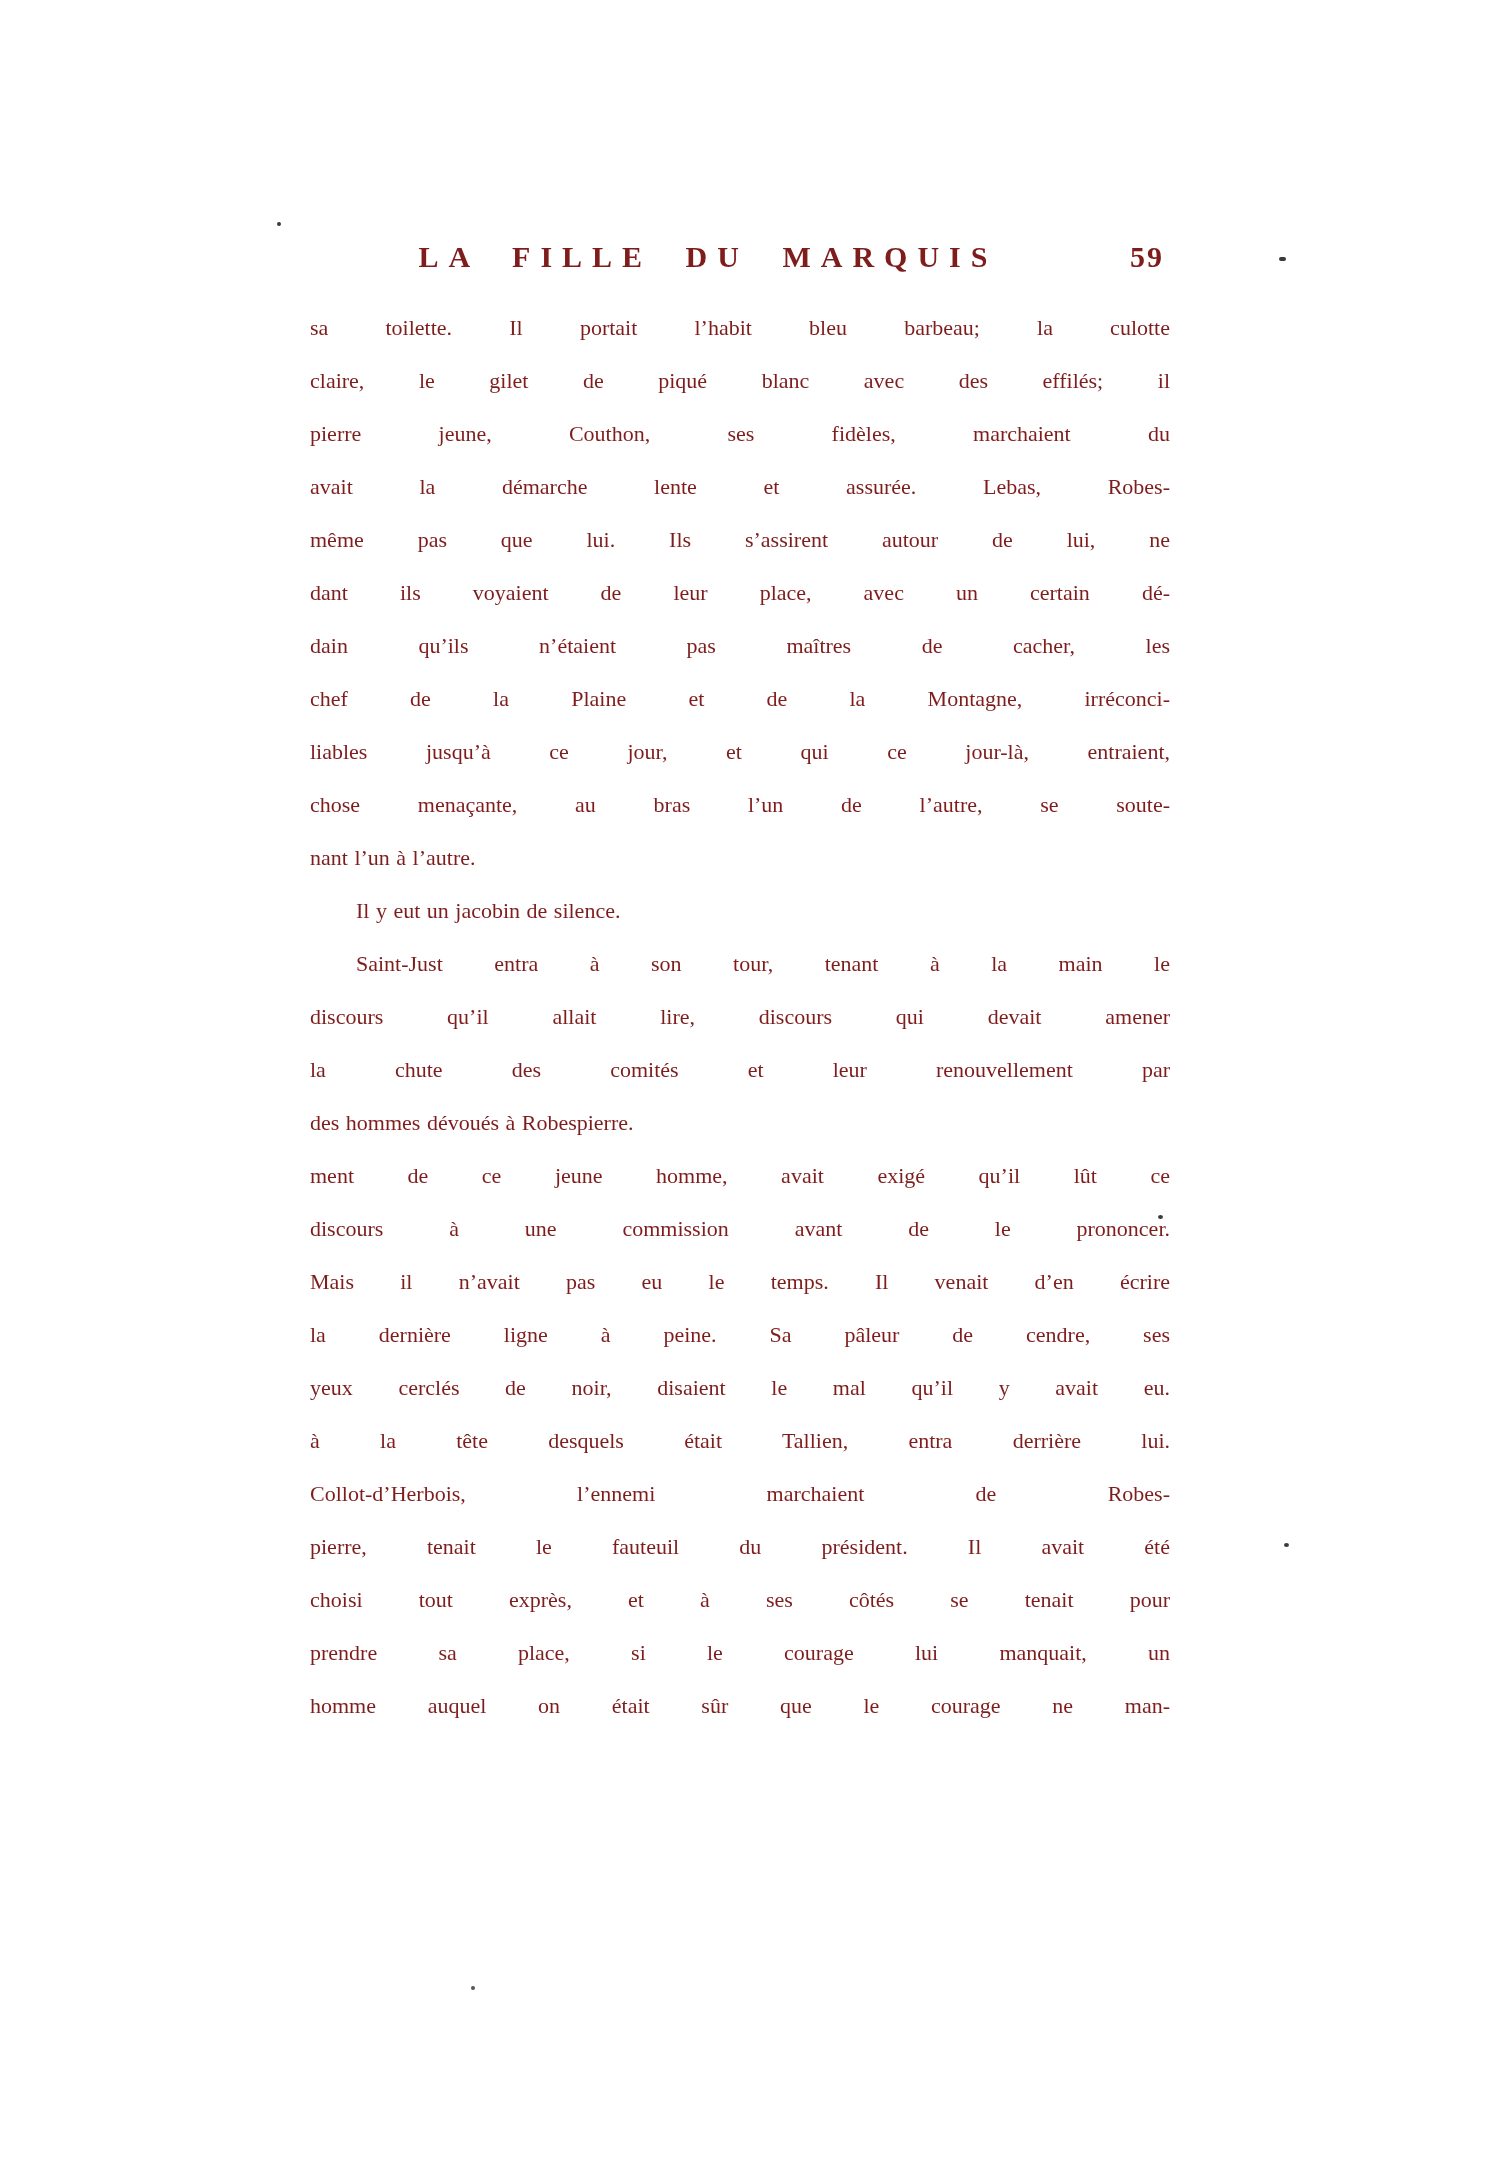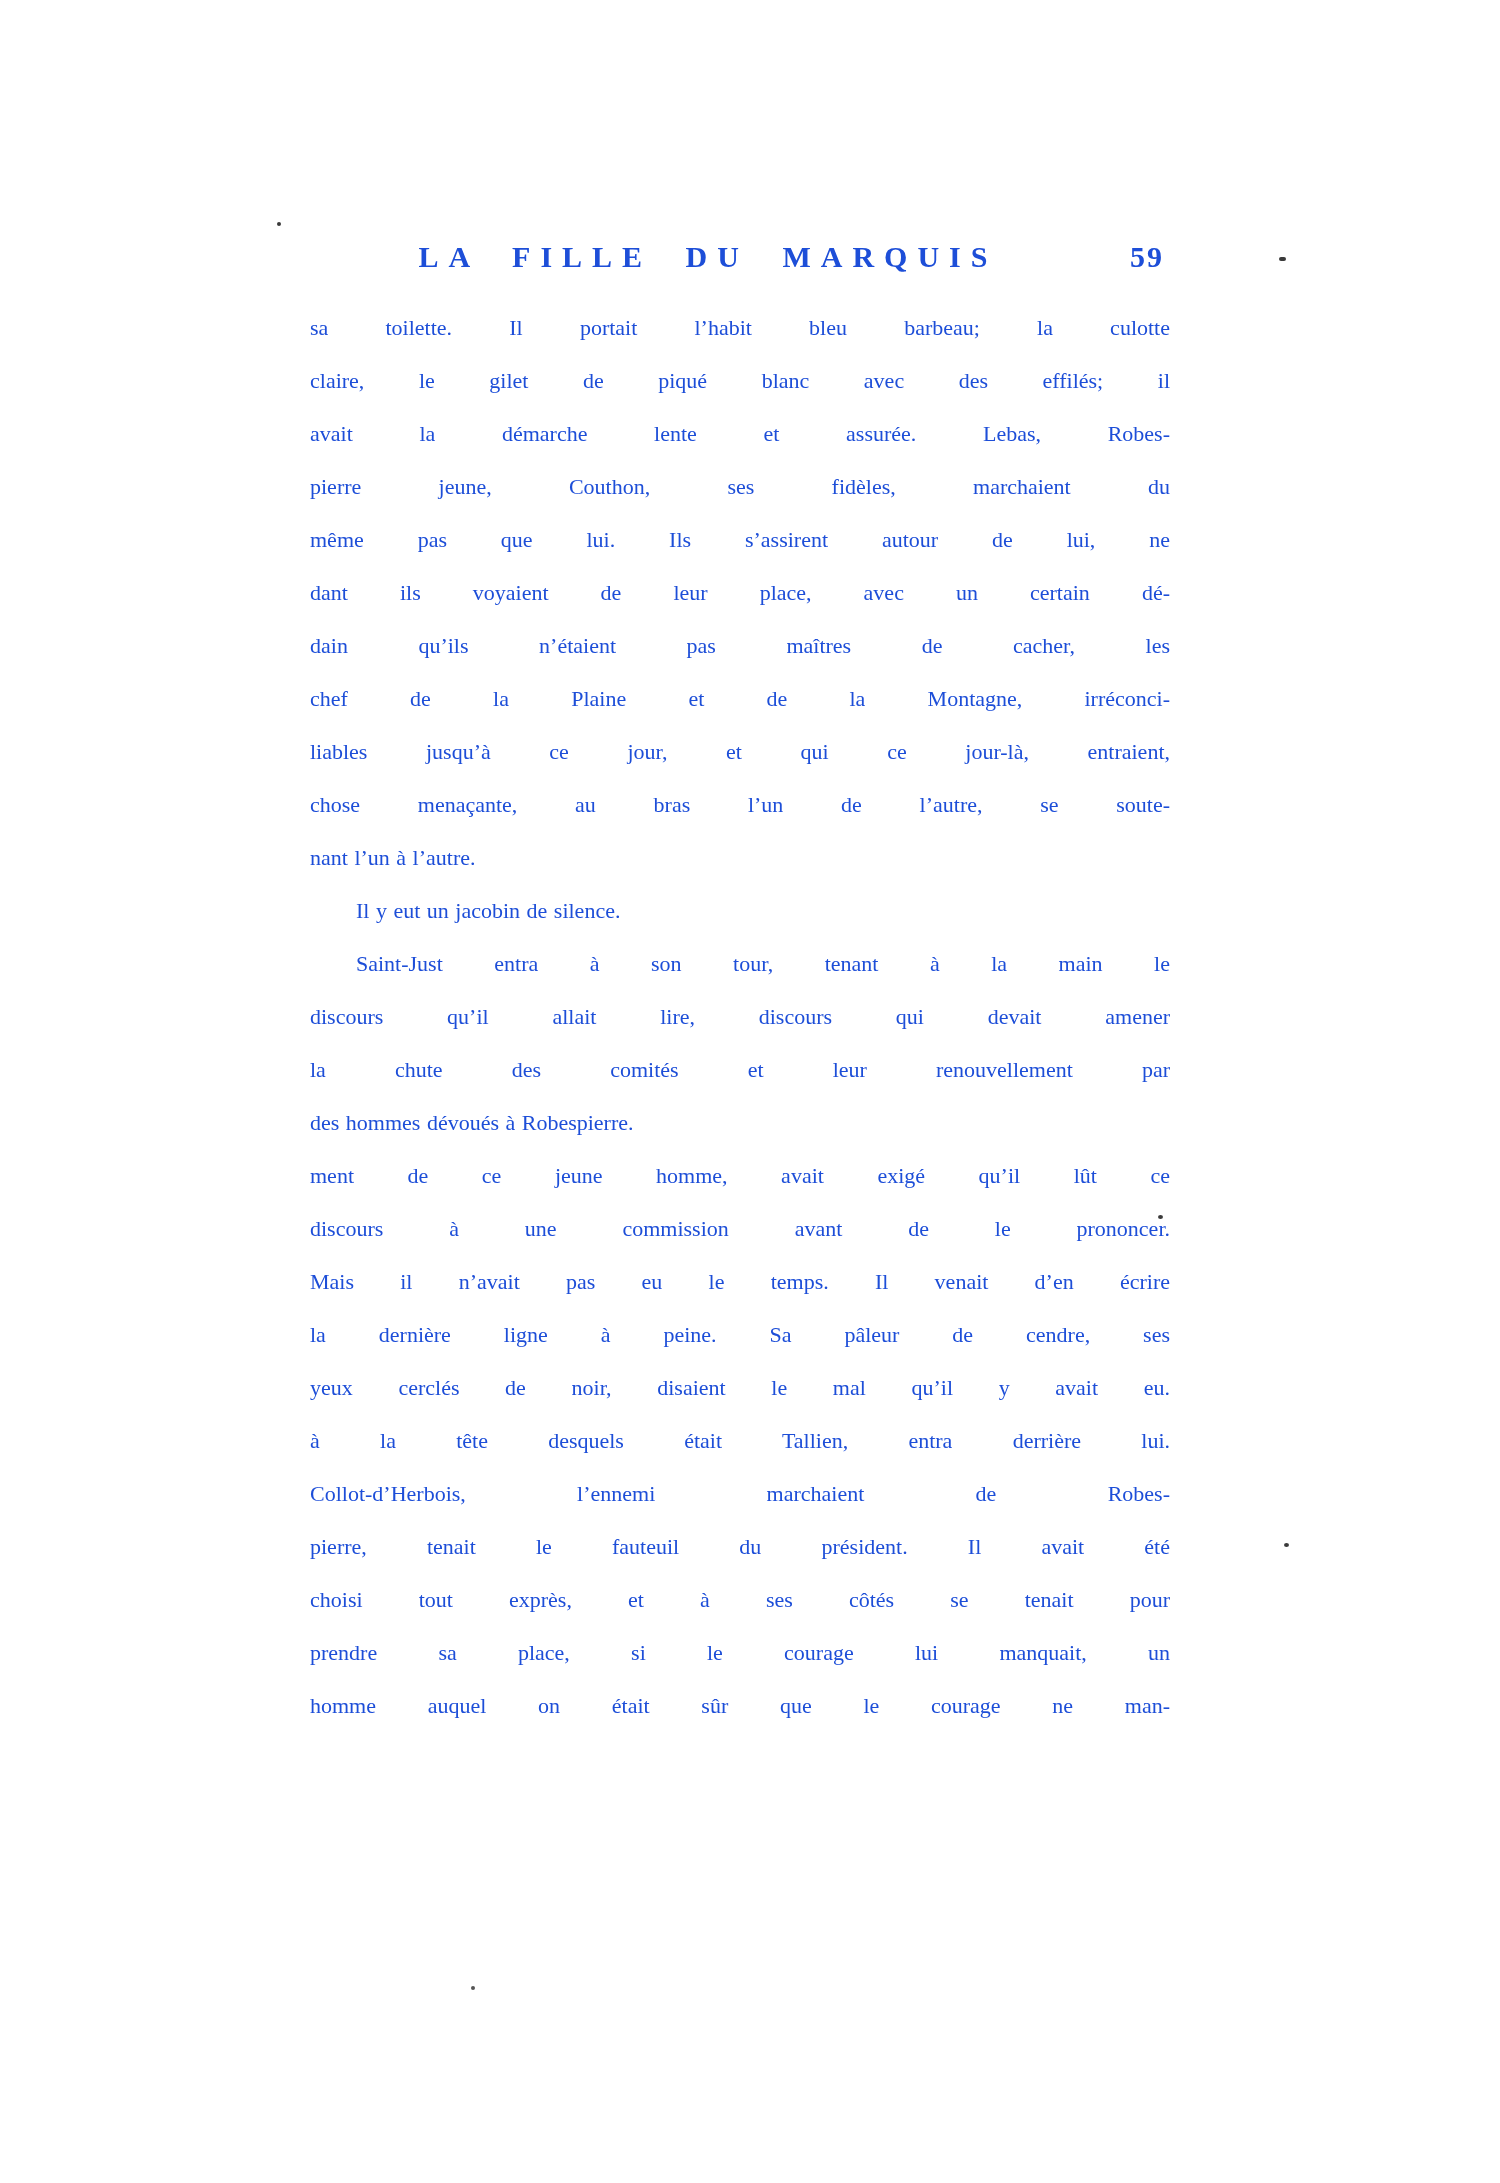--- a/index.html
+++ b/index.html
@@ -6,21 +6,21 @@
   html, body {
     margin: 0;
     padding: 0;
     background: #ffffff;
   }
   .scan-page {
     position: relative;
     width: 1500px;
     height: 2183px;
     background: #ffffff;
-    color: #1d4ed8;
+    color: #7f1d1d;
     font-family: "Liberation Serif", "DejaVu Serif", serif;
     overflow: hidden;
   }
   .running-header {
     position: absolute;
     left: 310px;
     top: 240px;
     width: 860px;
     height: 44px;
   }
@@ -85,22 +85,22 @@
 <div class="scan-page">
 
   <div class="running-header">
     <span class="running-title">LA FILLE DU MARQUIS</span>
     <span class="page-number">59</span>
   </div>
 
   <div class="text-block" id="text-block">
       <div class="line">sa toilette. Il portait l’habit bleu barbeau; la culotte</div>
       <div class="line">claire, le gilet de piqué blanc avec des effilés; il</div>
+      <div class="line">pierre jeune, Couthon, ses fidèles, marchaient du</div>
       <div class="line">avait la démarche lente et assurée. Lebas, Robes-</div>
-      <div class="line">pierre jeune, Couthon, ses fidèles, marchaient du</div>
       <div class="line">même pas que lui. Ils s’assirent autour de lui, ne</div>
       <div class="line">dant ils voyaient de leur place, avec un certain dé-</div>
       <div class="line">dain qu’ils n’étaient pas maîtres de cacher, les</div>
       <div class="line">chef de la Plaine et de la Montagne, irréconci-</div>
       <div class="line">liables jusqu’à ce jour, et qui ce jour-là, entraient,</div>
       <div class="line">chose menaçante, au bras l’un de l’autre, se soute-</div>
       <div class="line para-end">nant l’un à l’autre.</div>
       <div class="line indent para-end">Il y eut un jacobin de silence.</div>
       <div class="line indent">Saint-Just entra à son tour, tenant à la main le</div>
       <div class="line">discours qu’il allait lire, discours qui devait amener</div>

